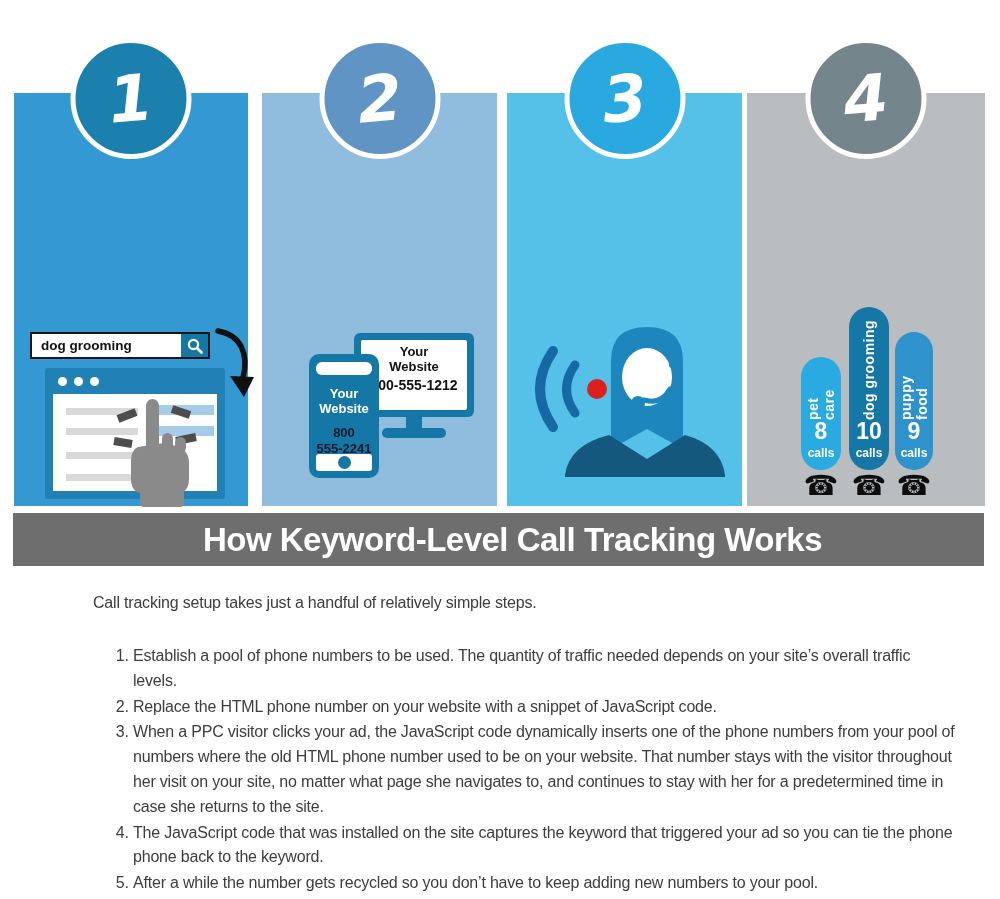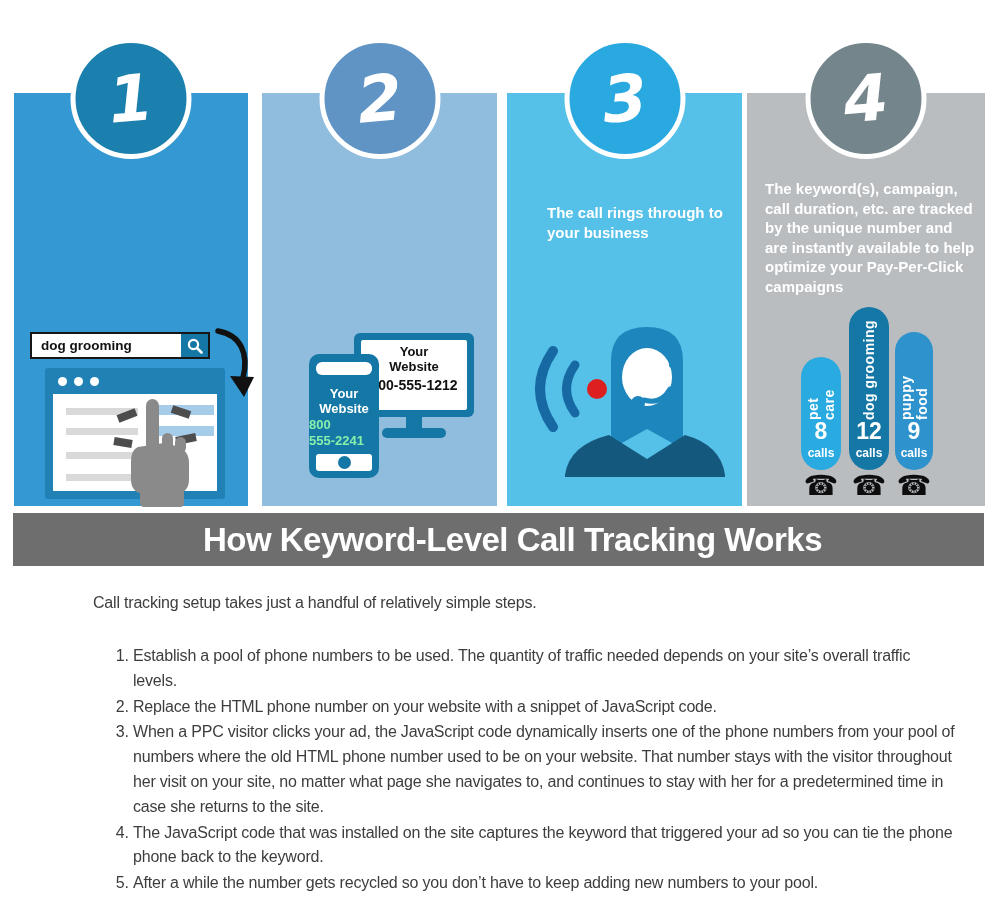--- a/index.html
+++ b/index.html
@@ -48,21 +48,21 @@
   .monitor-label { font-weight:bold; font-size:13px; line-height:1.12; max-width:64px;
                    margin:5px auto 0; }
   .monitor-number { font-weight:bold; font-size:14px; margin-top:3px; }
   .monitor-neck { position:absolute; left:144px; top:324px; width:16px; height:11px; }
   .monitor-base { position:absolute; left:120px; top:335px; width:64px; height:10px; border-radius:5px; }
   .phone-dev { position:absolute; left:47px; top:261px; width:70px; height:124px;
                border-radius:10px; z-index:2; }
   .phone-top { position:absolute; left:7px; right:7px; top:8px; height:13px; background:#fff; border-radius:6px; }
   .phone-label { color:#fff; font-weight:bold; font-size:13px; line-height:1.18; text-align:center;
                  max-width:56px; margin:32px auto 0; }
-  .phone-number { color:#86efac; font-weight:bold; font-size:13px; line-height:1.22; margin-top:0; }
+  .phone-number { color:#0f172a; font-weight:bold; font-size:13px; line-height:1.22; text-align:center; margin-top:8px; }
   .phone-bottom { position:absolute; left:7px; right:7px; bottom:7px; height:17px; background:#fff;
                   border-radius:3px; display:flex; align-items:center; justify-content:center; }
   .phone-home { width:13px; height:13px; border-radius:50%; }
 
   
   .agent-svg { position:absolute; left:18px; top:224px; }
 
   
   .bars { position:absolute; left:0; bottom:36px; width:100%; height:163px; }
   .bar { position:absolute; bottom:0; border-radius:20px; color:#fff;
@@ -175,50 +175,48 @@
       <div class="phone-bottom">
         <span class="phone-home" style="background: rgb(21, 119, 165);"></span>
       </div>
     </div>
   </div>
 
   <div class="panel panel-3" style="background: rgb(85, 192, 232);">
     <div class="step-circle" style="background: rgb(41, 169, 224);">
       <span class="step-num">3</span>
     </div>
-    <div class="step-desc">The call rings through to your business</div>
 
     <svg class="agent-svg" width="200" height="160" viewBox="0 0 200 160">
       <path d="M28 34 Q2 72 28 110" fill="none" stroke="#1769a3" stroke-width="10" stroke-linecap="round"></path>
       <path d="M50 48 Q33 72 50 96" fill="none" stroke="#1769a3" stroke-width="9" stroke-linecap="round"></path>
       <circle cx="72" cy="72" r="10" fill="#dc1f1f"></circle>
       <path d="M86 132 L86 44 Q86 10 122 10 Q158 10 158 44 L158 132 L122 112 Z" fill="#1d86bd"></path>
       <ellipse cx="122" cy="60" rx="25" ry="29" fill="#fff"></ellipse>
       <circle cx="113" cy="86" r="7" fill="#1d86bd"></circle>
       <path d="M119 83 Q136 88 145 72" fill="none" stroke="#1d86bd" stroke-width="5" stroke-linecap="round"></path>
       <path d="M147 48 Q150 30 134 24" fill="none" stroke="#1d86bd" stroke-width="6" stroke-linecap="round"></path>
       <path d="M40 158 Q44 128 84 118 L122 142 L160 118 Q196 128 200 158 L200 160 L40 160 Z" fill="#15587e"></path>
     </svg>
   </div>
 
   <div class="panel panel-4" style="background: rgb(185, 189, 192);">
     <div class="step-circle" style="background: rgb(116, 133, 140);">
       <span class="step-num">4</span>
     </div>
-    <div class="step-desc">The keyword(s), campaign, call duration, etc. are tracked by the unique number and are instantly available to help optimize your Pay-Per-Click campaigns</div>
 
     <div class="bars">
       <div class="bar bar-a" style="background: rgb(41, 171, 226);">
         <span class="bar-label">pet care</span>
         <span class="bar-value">8</span>
         <span class="bar-unit">calls</span>
       </div>
       <div class="bar bar-b" style="background: rgb(21, 119, 165);">
         <span class="bar-label">dog grooming</span>
-        <span class="bar-value">12</span>
+        <span class="bar-value">10</span>
         <span class="bar-unit">calls</span>
       </div>
       <div class="bar bar-c" style="background: rgb(46, 147, 205);">
         <span class="bar-label">puppy food</span>
         <span class="bar-value">9</span>
         <span class="bar-unit">calls</span>
       </div>
     </div>
     <span class="phone-row-icon ph-a">☎</span>
     <span class="phone-row-icon ph-b">☎</span>

